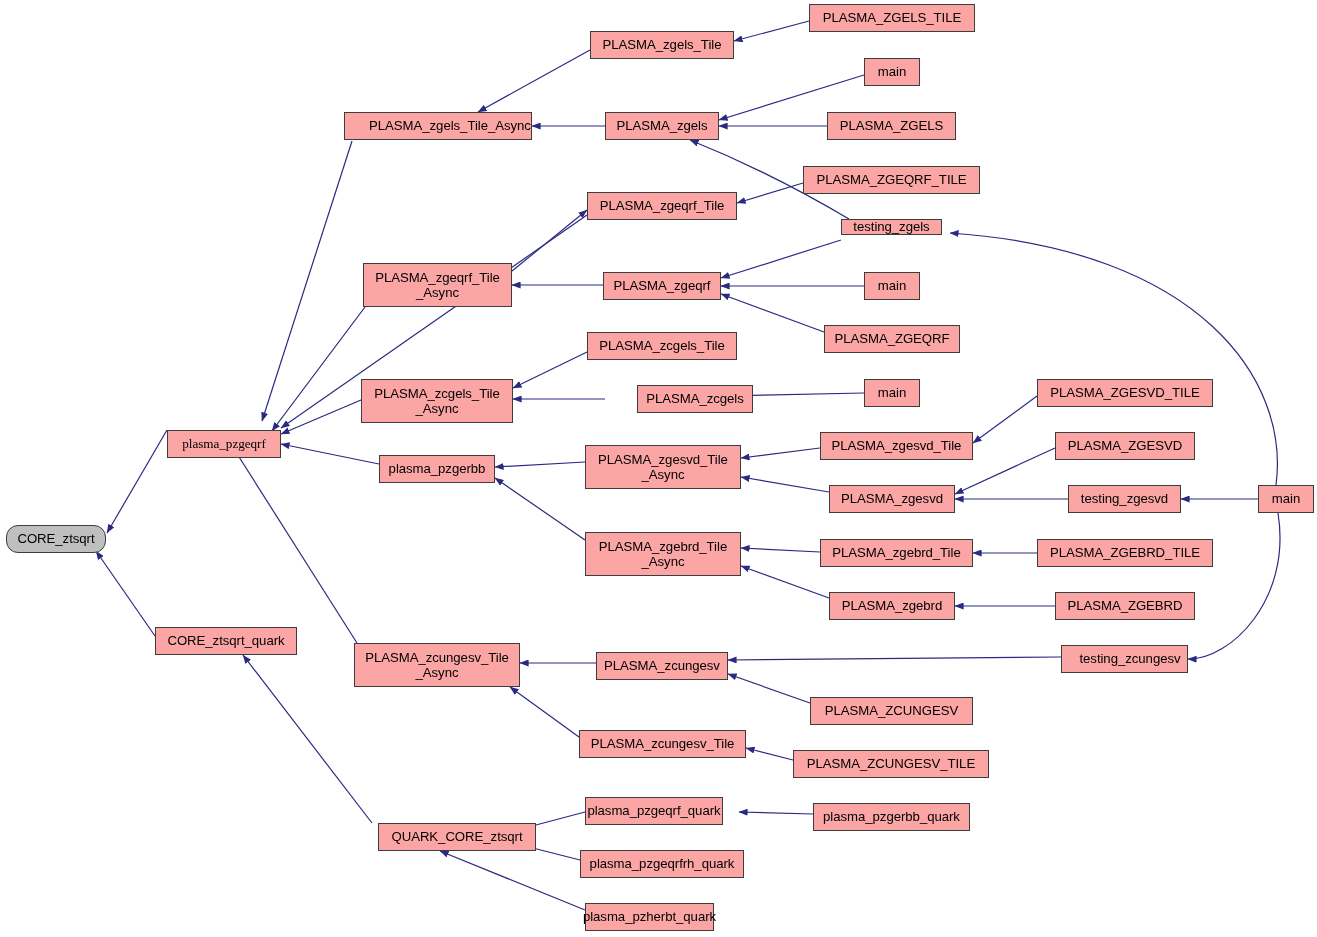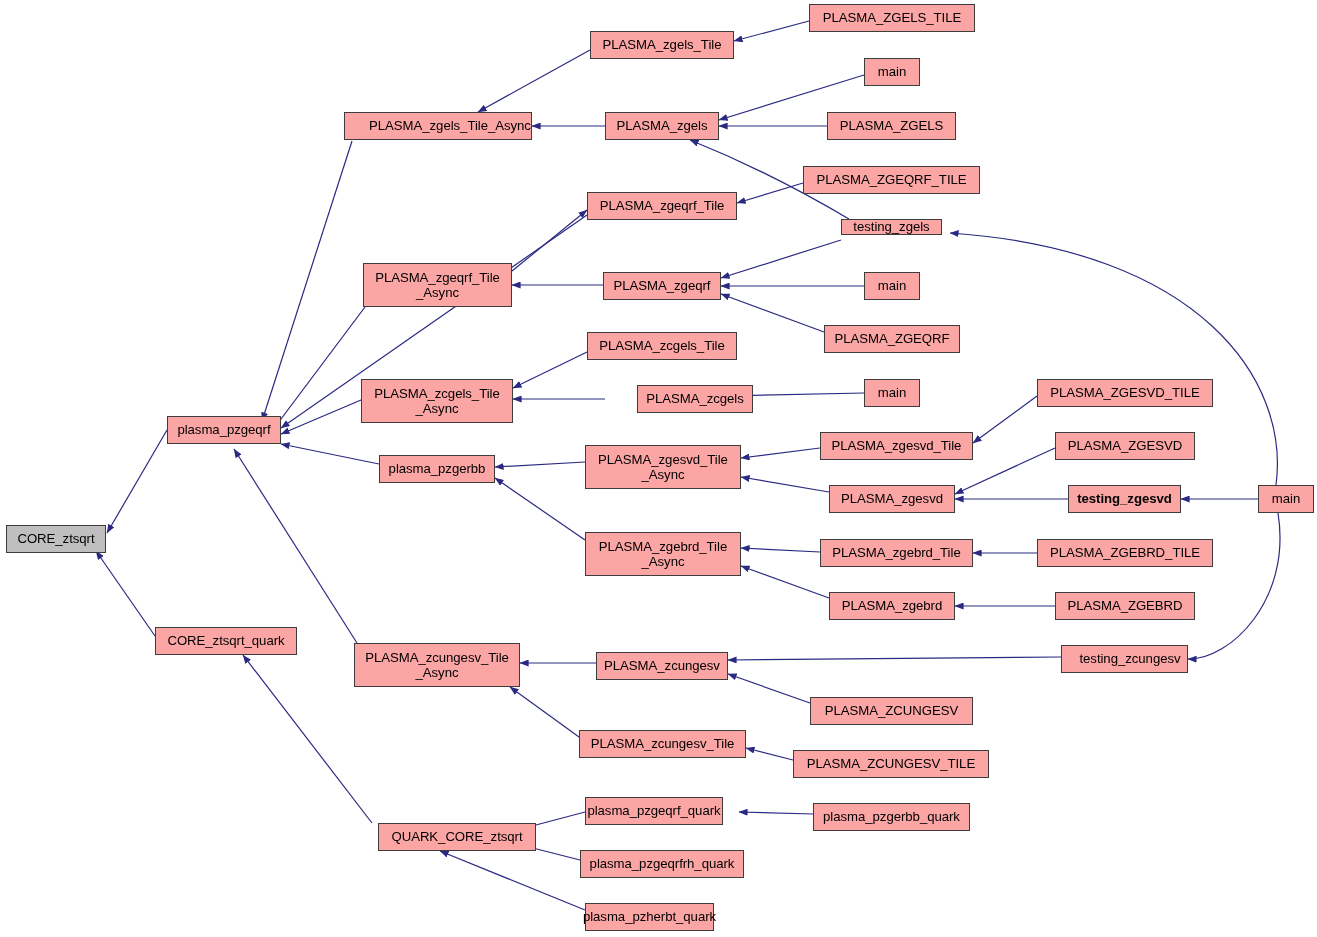--- a/index.html
+++ b/index.html
@@ -82,23 +82,23 @@
         <path d="M793,760 L746,748" fill="none" stroke="#2a2a82" stroke-width="1.2" marker-end="url(#arrowhead)"></path>
         <path d="M585,812 L517,830" fill="none" stroke="#2a2a82" stroke-width="1.2" marker-end="url(#arrowhead)"></path>
         <path d="M580,860 L517,844" fill="none" stroke="#2a2a82" stroke-width="1.2" marker-end="url(#arrowhead)"></path>
         <path d="M585,910 L440,851" fill="none" stroke="#2a2a82" stroke-width="1.2" marker-end="url(#arrowhead)"></path>
         <path d="M813,814 L739,812" fill="none" stroke="#2a2a82" stroke-width="1.2" marker-end="url(#arrowhead)"></path>
         <path d="M1276,485 C1290,380 1200,250 950,233" fill="none" stroke="#2a2a82" stroke-width="1.2" marker-end="url(#arrowhead)"></path>
         <path d="M1278,513 C1292,600 1230,660 1188,659" fill="none" stroke="#2a2a82" stroke-width="1.2" marker-end="url(#arrowhead)"></path>
       </g>
   </svg>
   <div id="node-layer">
-      <div class="node hl" style="left: 6px; top: 525px; width: 100px; height: 28px;">CORE_ztsqrt</div>
+      <div class="node hl" style="left: 6px; top: 525px; width: 100px; height: 28px; border-radius: 12px;">CORE_ztsqrt</div>
       <div class="node" style="left: 155px; top: 627px; width: 142px; height: 28px;">CORE_ztsqrt_quark</div>
-      <div class="node" style="left: 167px; top: 416px; width: 114px; height: 28px;">plasma_pzgeqrf</div>
+      <div class="node" style="left: 167px; top: 430px; width: 114px; height: 28px; font-family: Liberation Serif, serif;">plasma_pzgeqrf</div>
       <div class="node" style="left: 344px; top: 112px; width: 188px; height: 28px; padding-left: 24px;">PLASMA_zgels_Tile_Async</div>
       <div class="node" style="left: 363px; top: 263px; width: 149px; height: 44px;">PLASMA_zgeqrf_Tile
 _Async</div>
       <div class="node" style="left: 361px; top: 379px; width: 152px; height: 44px;">PLASMA_zcgels_Tile
 _Async</div>
       <div class="node" style="left: 379px; top: 455px; width: 116px; height: 28px;">plasma_pzgerbb</div>
       <div class="node" style="left: 354px; top: 643px; width: 166px; height: 44px;">PLASMA_zcungesv_Tile
 _Async</div>
       <div class="node" style="left: 378px; top: 823px; width: 158px; height: 28px;">QUARK_CORE_ztsqrt</div>
       <div class="node" style="left: 590px; top: 31px; width: 144px; height: 28px;">PLASMA_zgels_Tile</div>
@@ -126,19 +126,19 @@
       <div class="node" style="left: 864px; top: 379px; width: 56px; height: 28px;">main</div>
       <div class="node" style="left: 820px; top: 432px; width: 153px; height: 28px;">PLASMA_zgesvd_Tile</div>
       <div class="node" style="left: 829px; top: 485px; width: 126px; height: 28px;">PLASMA_zgesvd</div>
       <div class="node" style="left: 820px; top: 539px; width: 153px; height: 28px;">PLASMA_zgebrd_Tile</div>
       <div class="node" style="left: 829px; top: 592px; width: 126px; height: 28px;">PLASMA_zgebrd</div>
       <div class="node" style="left: 810px; top: 697px; width: 163px; height: 28px;">PLASMA_ZCUNGESV</div>
       <div class="node" style="left: 793px; top: 750px; width: 196px; height: 28px;">PLASMA_ZCUNGESV_TILE</div>
       <div class="node" style="left: 813px; top: 803px; width: 157px; height: 28px;">plasma_pzgerbb_quark</div>
       <div class="node" style="left: 1037px; top: 379px; width: 176px; height: 28px;">PLASMA_ZGESVD_TILE</div>
       <div class="node" style="left: 1055px; top: 432px; width: 140px; height: 28px;">PLASMA_ZGESVD</div>
-      <div class="node" style="left: 1068px; top: 485px; width: 113px; height: 28px; font-weight: bold;">testing_zgesvd</div>
+      <div class="node" style="left: 1068px; top: 485px; width: 113px; height: 28px;">testing_zgesvd</div>
       <div class="node" style="left: 1037px; top: 539px; width: 176px; height: 28px;">PLASMA_ZGEBRD_TILE</div>
       <div class="node" style="left: 1055px; top: 592px; width: 140px; height: 28px;">PLASMA_ZGEBRD</div>
       <div class="node" style="left: 1061px; top: 645px; width: 127px; height: 28px; padding-left: 11px;">testing_zcungesv</div>
       <div class="node" style="left: 1258px; top: 485px; width: 56px; height: 28px;">main</div>
     </div>
 </div>
 
 </body></html>

